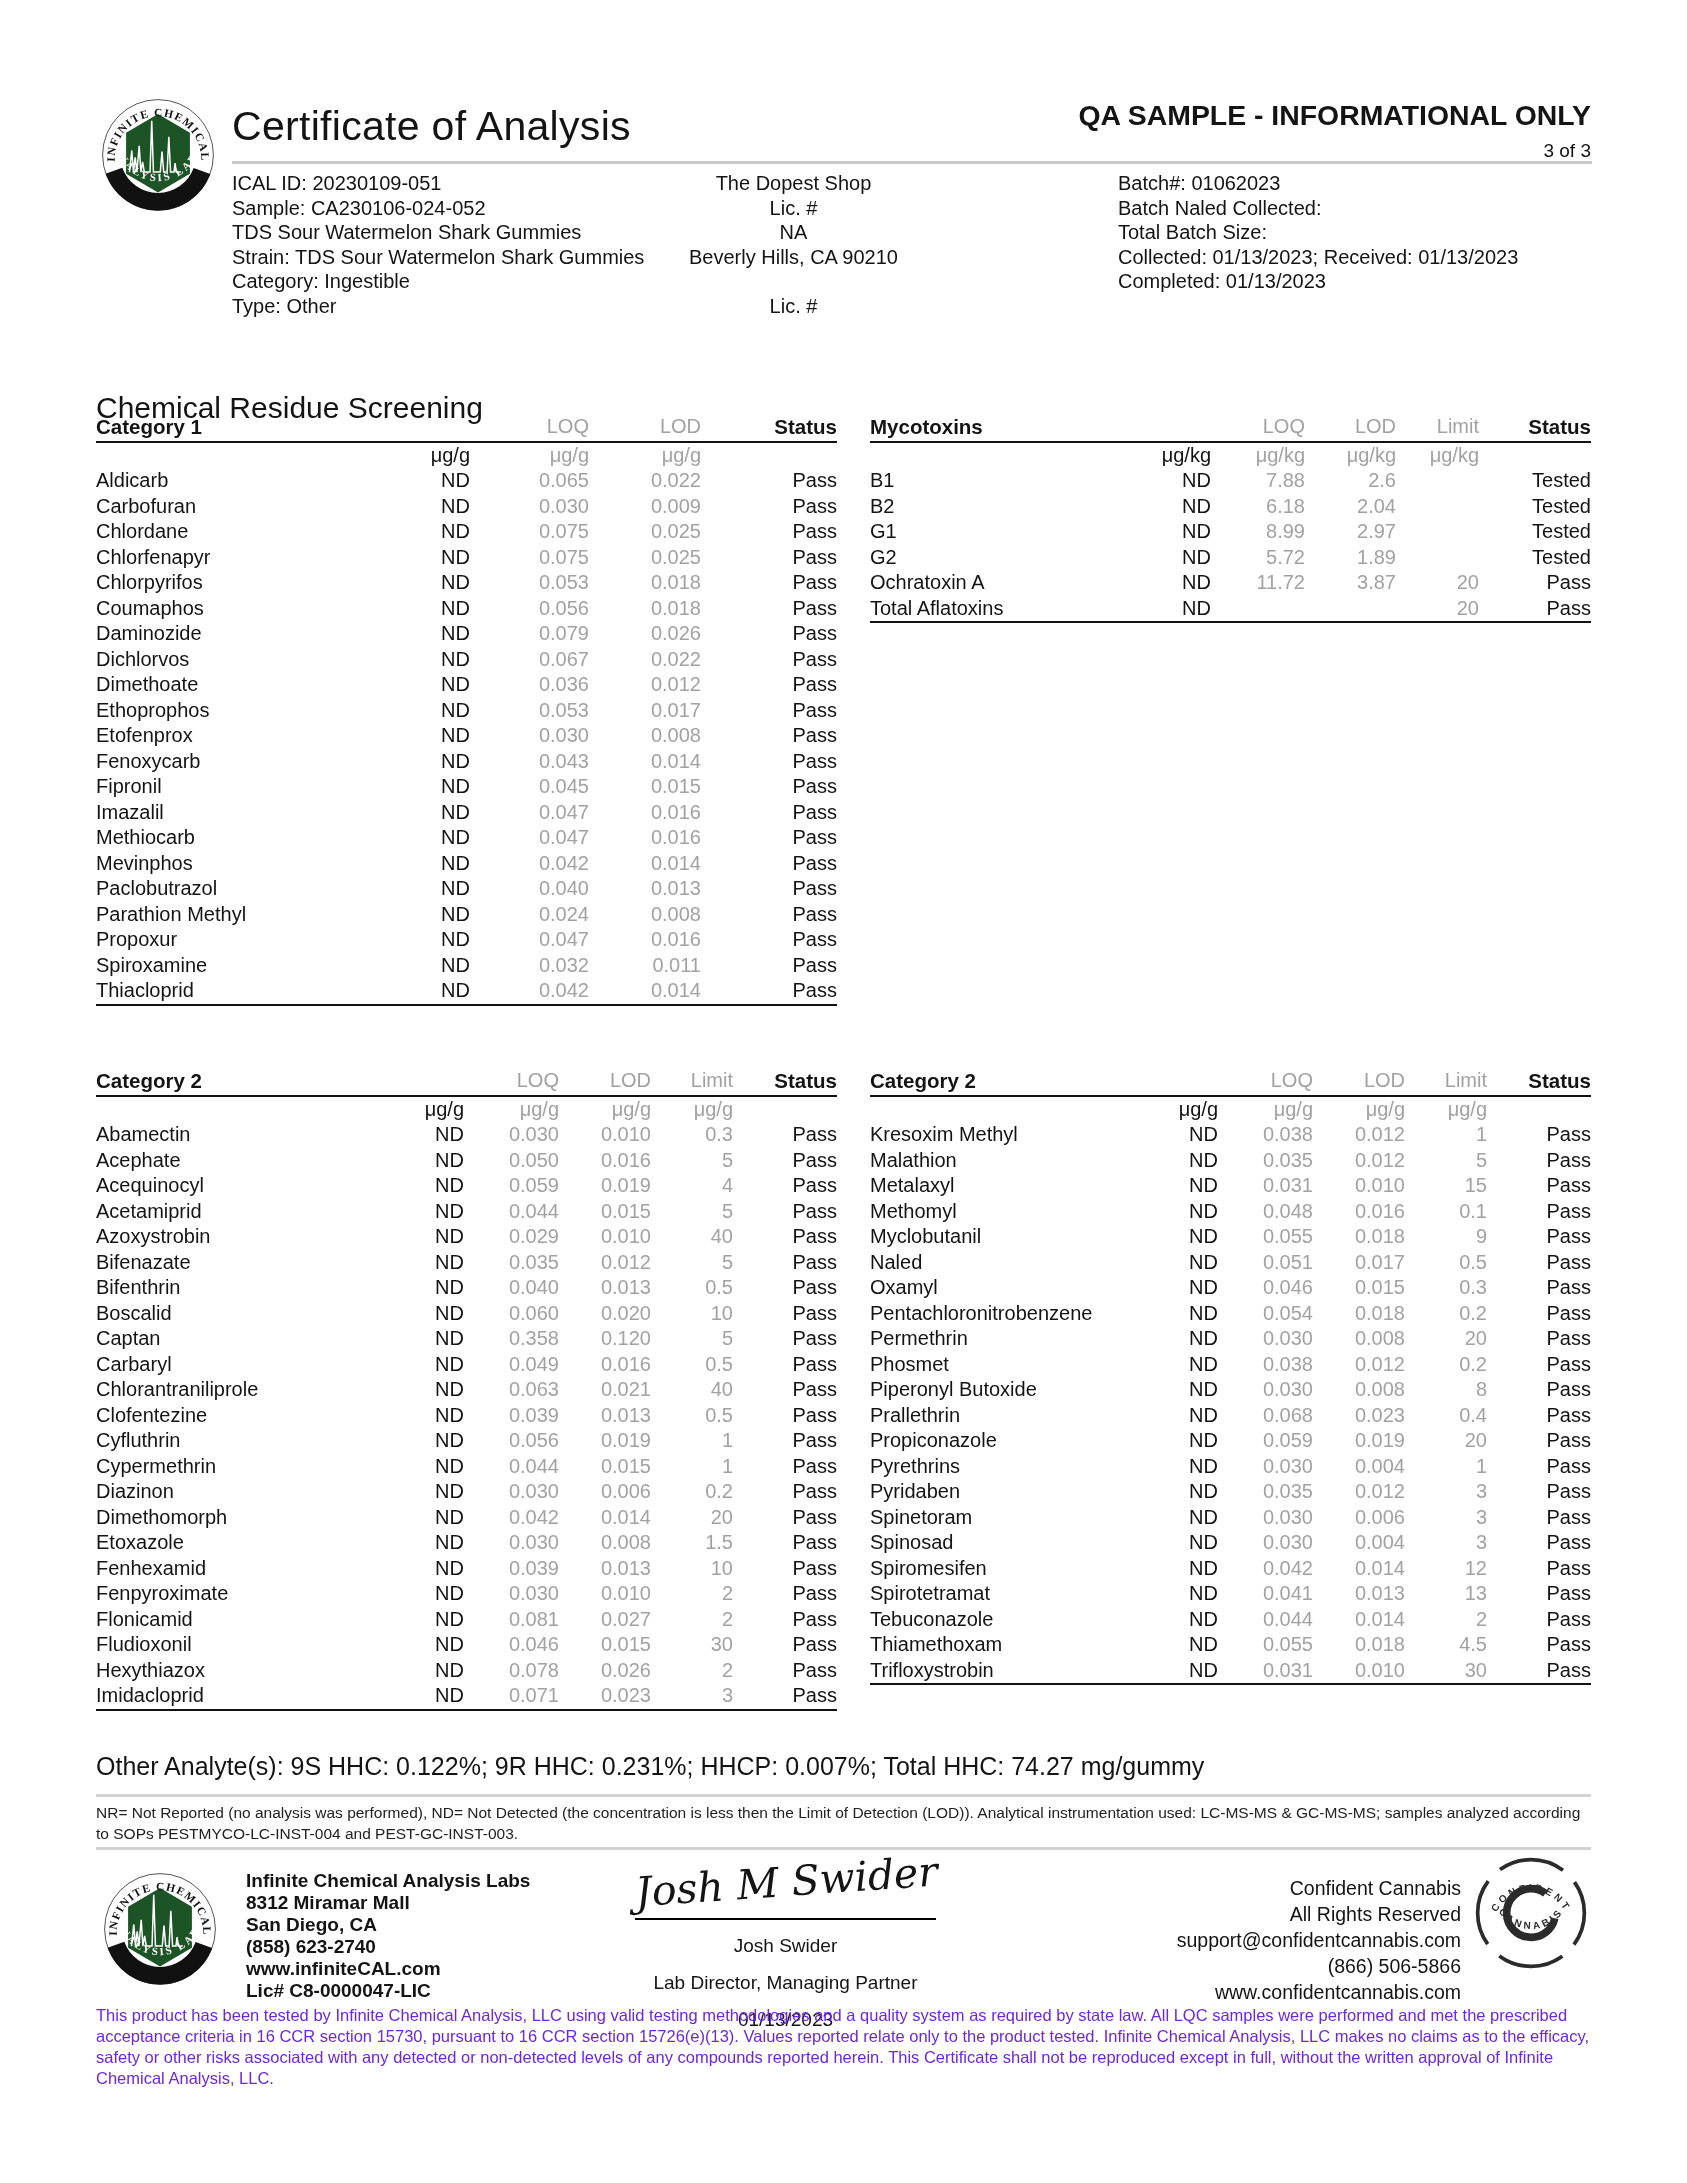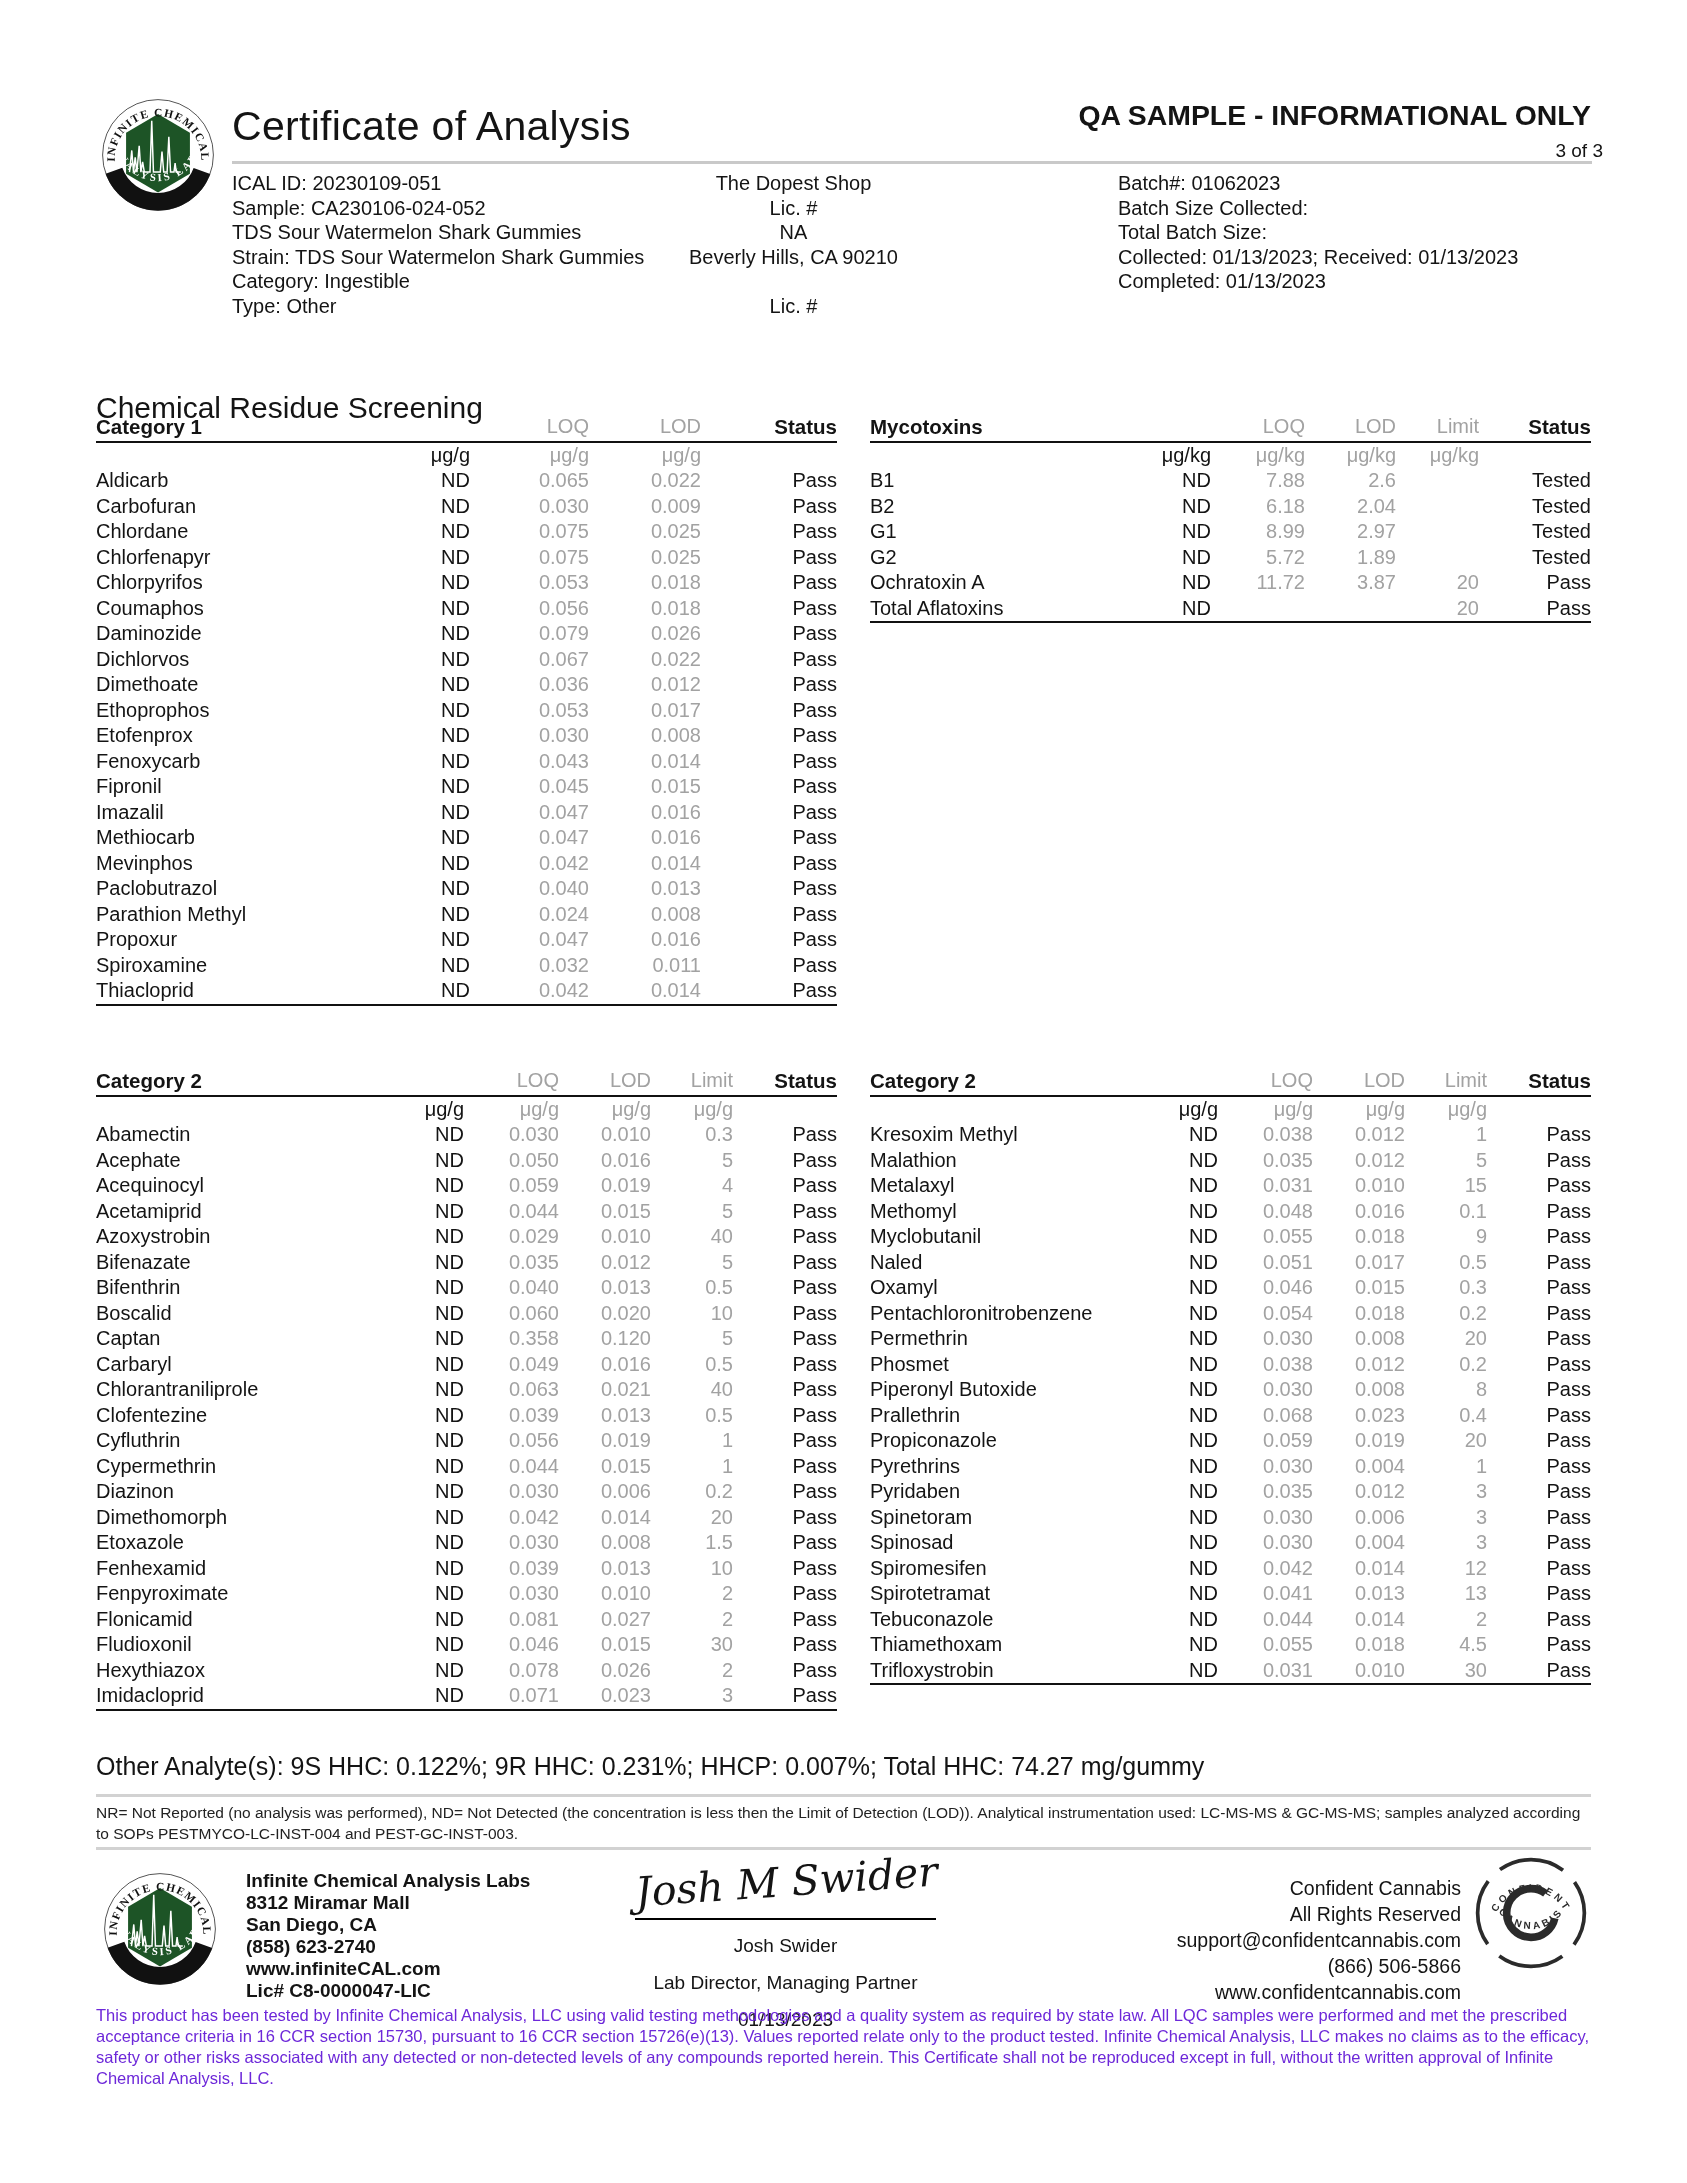--- a/index.html
+++ b/index.html
@@ -2,21 +2,21 @@
 <html style="font-size:10.6px"><head>
 <meta charset="utf-8">
 <style>
   html,body{margin:0;padding:0;background:#e8e8e8;}
   #page{position:relative;width:1687px;height:2183px;background:#ffffff;overflow:hidden;
         font-family:"Liberation Sans","DejaVu Sans",sans-serif;color:#141414;}
   .abs{position:absolute;}
   
   #doc-title{left:232px;top:103px;font-size:41px;font-weight:400;letter-spacing:0.3px;}
   #qa-banner{right:96px;top:99px;font-size:28.4px;font-weight:700;text-align:right;}
-  #page-number{right:84px;top:140px;font-size:19px;text-align:right;}
+  #page-number{right:96px;top:140px;font-size:19px;text-align:right;}
   #header-rule{left:232px;top:161px;width:1360px;height:2.6px;background:#c9c9c9;}
   .info-col{top:171px;font-size:20px;line-height:24.5px;white-space:nowrap;}
   #info-col-sample{left:232px;}
   #info-col-client{left:689px;text-align:center;}
   #info-col-batch{left:1118px;}
   .info-line{min-height:24.5px;}
   
   #section-title{left:96px;top:365px;font-size:30px;font-weight:400;margin-top:26px;}
   
   .tbl{position:absolute;font-size:20px;}
@@ -98,21 +98,21 @@
     <div class="info-line">The Dopest Shop</div>
     <div class="info-line">Lic. #</div>
     <div class="info-line">NA</div>
     <div class="info-line">Beverly Hills, CA 90210</div>
     <div class="info-line"></div>
     <div class="info-line">Lic. #</div>
   </div>
 
   <div class="abs info-col" id="info-col-batch">
     <div class="info-line">Batch#: 01062023</div>
-    <div class="info-line">Batch Size Collected:</div>
+    <div class="info-line">Batch Naled Collected:</div>
     <div class="info-line">Total Batch Size:</div>
     <div class="info-line">Collected: 01/13/2023; Received: 01/13/2023</div>
     <div class="info-line">Completed: 01/13/2023</div>
   </div>
 
   <div class="abs" id="section-title">Chemical Residue Screening</div>
 
   <div class="tbl tbl-cat1">
       <div class="trow thead">
         <div class="c name ttl">Category 1</div>

